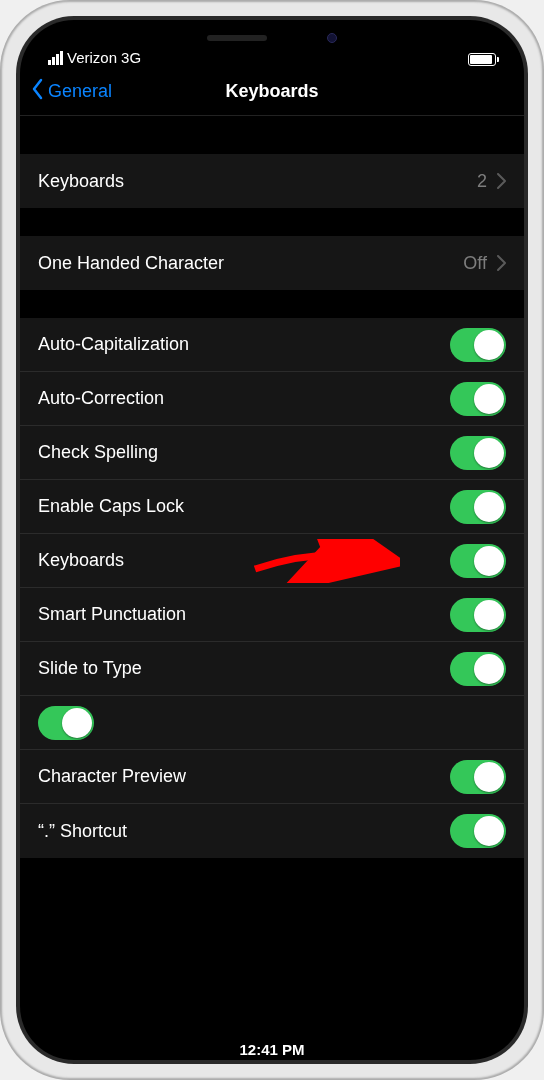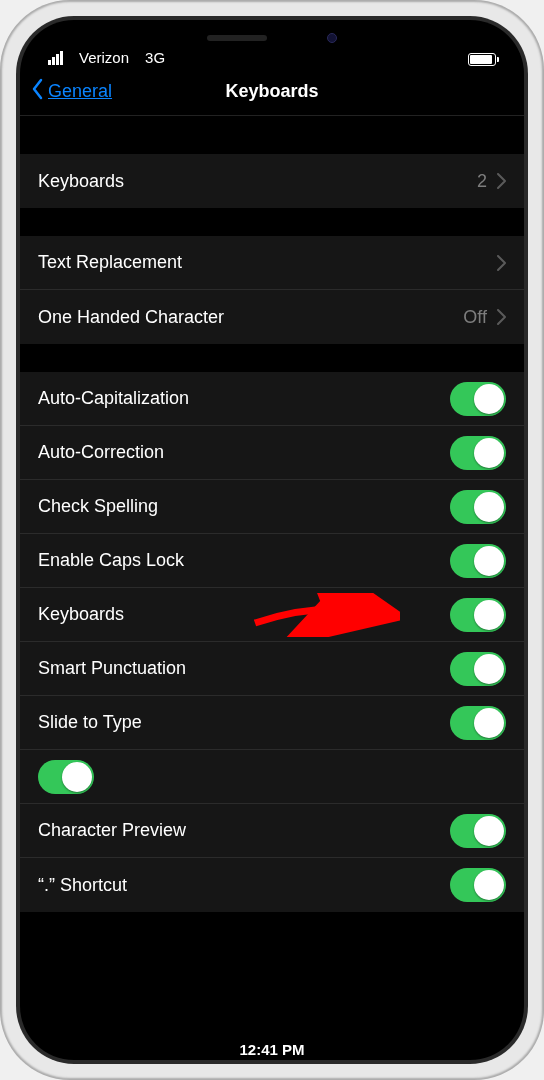--- a/index.html
+++ b/index.html
@@ -59,36 +59,36 @@
   .cam { width:10px;height:10px;border-radius:50%;background:#121233;border:1px solid #2a2a5a; }
   .status-bar {
     height: 48px;
     display: flex;
     align-items: flex-end;
     justify-content: space-between;
     padding: 0 28px 2px 28px;
     font-size: 15px;
     font-weight: 500;
   }
-  .status-left, .status-right { display:flex; align-items:center; gap:16px; }
+  .status-left, .status-right { display:flex; align-items:center; gap:4px; }
   .signal { display:inline-flex; align-items:flex-end; gap:1px; }
   .signal i { width:3px;background:#fff;display:inline-block; }
   .signal i:nth-child(1){height:5px;} .signal i:nth-child(2){height:8px;}
   .signal i:nth-child(3){height:11px;} .signal i:nth-child(4){height:14px;}
   .battery { width:28px;height:13px;border:1.5px solid #fff;border-radius:3px;position:relative; }
   .battery::after{content:"";position:absolute;right:-4px;top:3px;width:2px;height:5px;background:#fff;border-radius:0 1px 1px 0;}
   .battery > div{position:absolute;left:1px;top:1px;bottom:1px;width:22px;background:#fff;border-radius:1px;}
   .nav-bar {
     position: relative;
     height: 48px;
     display:flex;align-items:center;
     border-bottom: 0.5px solid #222;
   }
   .back {
-    position:absolute;left:10px;display:flex;align-items:center;color:#0a84ff;font-size:18px;text-decoration:underline;
+    position:absolute;left:10px;display:flex;align-items:center;color:#0a84ff;font-size:18px;
   }
   .back svg{width:14px;height:22px;margin-right:4px;}
   .nav-title {
     margin:0 auto;font-size:18px;font-weight:600;
   }
   .content { }
   .group { margin-top: 38px; background:#161616; }
   .group.small-gap { margin-top: 28px; }
   .row {
     height:54px;
@@ -169,30 +169,20 @@
                 <svg viewBox="0 0 9 16">
                     <path d="M1 1 L8 8 L1 15" stroke="#5a5a5a" stroke-width="2" fill="none" stroke-linecap="round" stroke-linejoin="round"></path>
                   </svg>
               </span>
             </span>
           </div>
         </div>
 
         <div class="group small-gap">
           <div class="row">
-            <span class="row-label">Text Replacement</span>
-            <span class="row-detail">
-              <span class="chevron">
-                <svg viewBox="0 0 9 16">
-                    <path d="M1 1 L8 8 L1 15" stroke="#5a5a5a" stroke-width="2" fill="none" stroke-linecap="round" stroke-linejoin="round"></path>
-                  </svg>
-              </span>
-            </span>
-          </div>
-          <div class="row">
             <span class="row-label">One Handed Character</span>
             <span class="row-detail">
               <span>Off</span>
               <span class="chevron">
                 <svg viewBox="0 0 9 16">
                     <path d="M1 1 L8 8 L1 15" stroke="#5a5a5a" stroke-width="2" fill="none" stroke-linecap="round" stroke-linejoin="round"></path>
                   </svg>
               </span>
             </span>
           </div>

